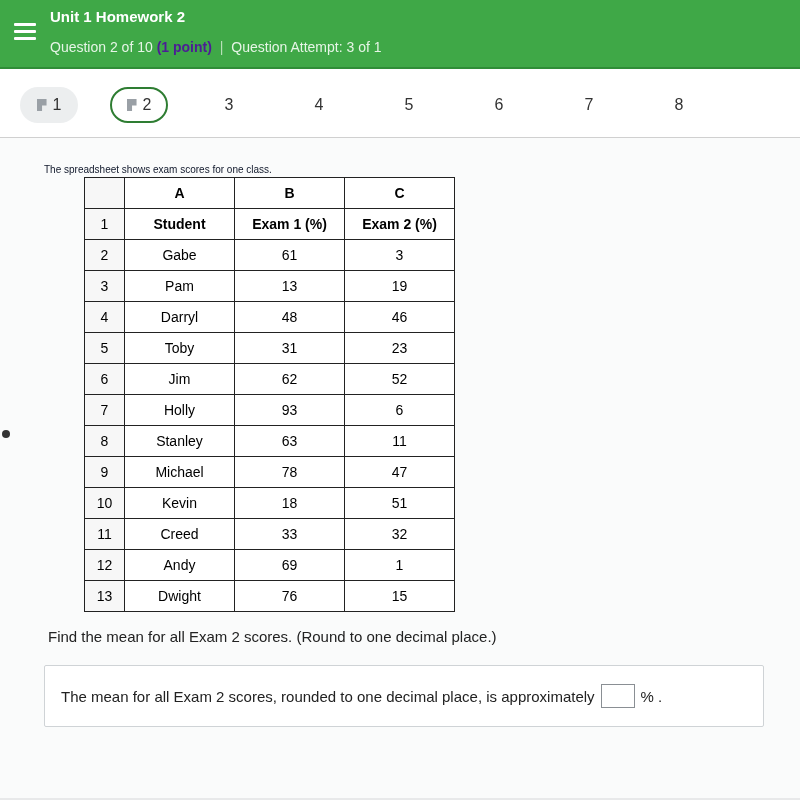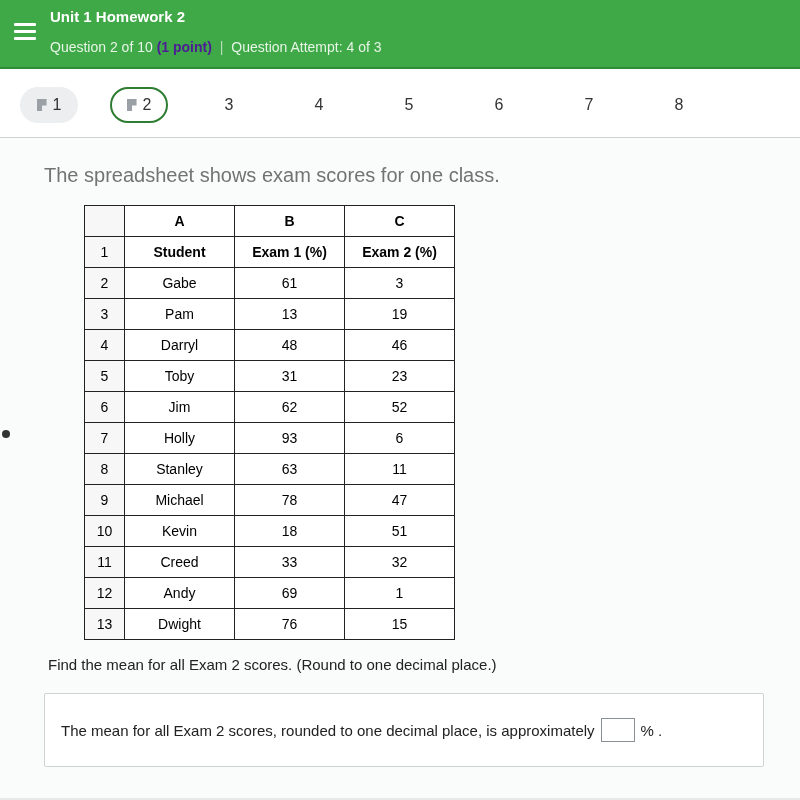--- a/index.html
+++ b/index.html
@@ -57,21 +57,21 @@
   }
   .tab.answered { background: #eceeef; }
   .tab.current { border: 2px solid #2e7d32; background: #fff; }
   .page {
     background: #fafbfb;
     margin: 0;
     padding: 26px 36px 10px 44px;
     height: 660px;
     overflow: hidden;
   }
-  .prompt { font-size: 20px; color: #737373; margin-bottom: 18px; }
+  .prompt { font-size: 10px; color: #0f172a; margin-bottom: 2px; }
   table.sheet {
     border-collapse: collapse;
     margin-left: 40px;
     background: #fff;
   }
   table.sheet th, table.sheet td {
     border: 1px solid #222;
     padding: 7px 10px;
     font-size: 14px;
     text-align: center;
@@ -82,21 +82,21 @@
     min-width: 40px; width: 40px;
     background: #f7f7f7;
     font-weight: 400;
   }
   table.sheet th { font-weight: 700; background: #fff; }
   table.sheet .colhead { font-weight: 700; }
   .instr { font-size: 15px; color: #222; margin: 16px 0 20px 4px; }
   .answerbox {
     border: 1px solid #cfd3d6;
     background: #fff;
-    padding: 24px 16px;
+    padding: 18px 16px;
     font-size: 15px;
     color: #222;
     border-radius: 2px;
     display: flex; align-items: center; gap: 6px;
     flex-wrap: wrap;
   }
   .answerbox input {
     width: 34px; height: 24px;
     border: 1px solid #8a8f94;
     text-align: center;
@@ -114,21 +114,21 @@
   <div class="menu-icon">
     <span></span>
       <span></span>
       <span></span>
   </div>
   <div class="top-text">
     <div class="unit">Unit 1 Homework 2</div>
     <div class="qline">
       <span>Question </span><span>2</span><span> of 10 </span><b>(1 point)</b>
       <span class="vdiv">|</span>
-      <span>Question Attempt: </span><span>4 of 3</span>
+      <span>Question Attempt: </span><span>3 of 1</span>
     </div>
   </div>
 </div>
 
 <div class="tabrow" id="tabrow">
     <div class="tab answered flagged">1</div>
     <div class="tab current flagged">2</div>
     <div class="tab ">3</div>
     <div class="tab ">4</div>
     <div class="tab ">5</div>

